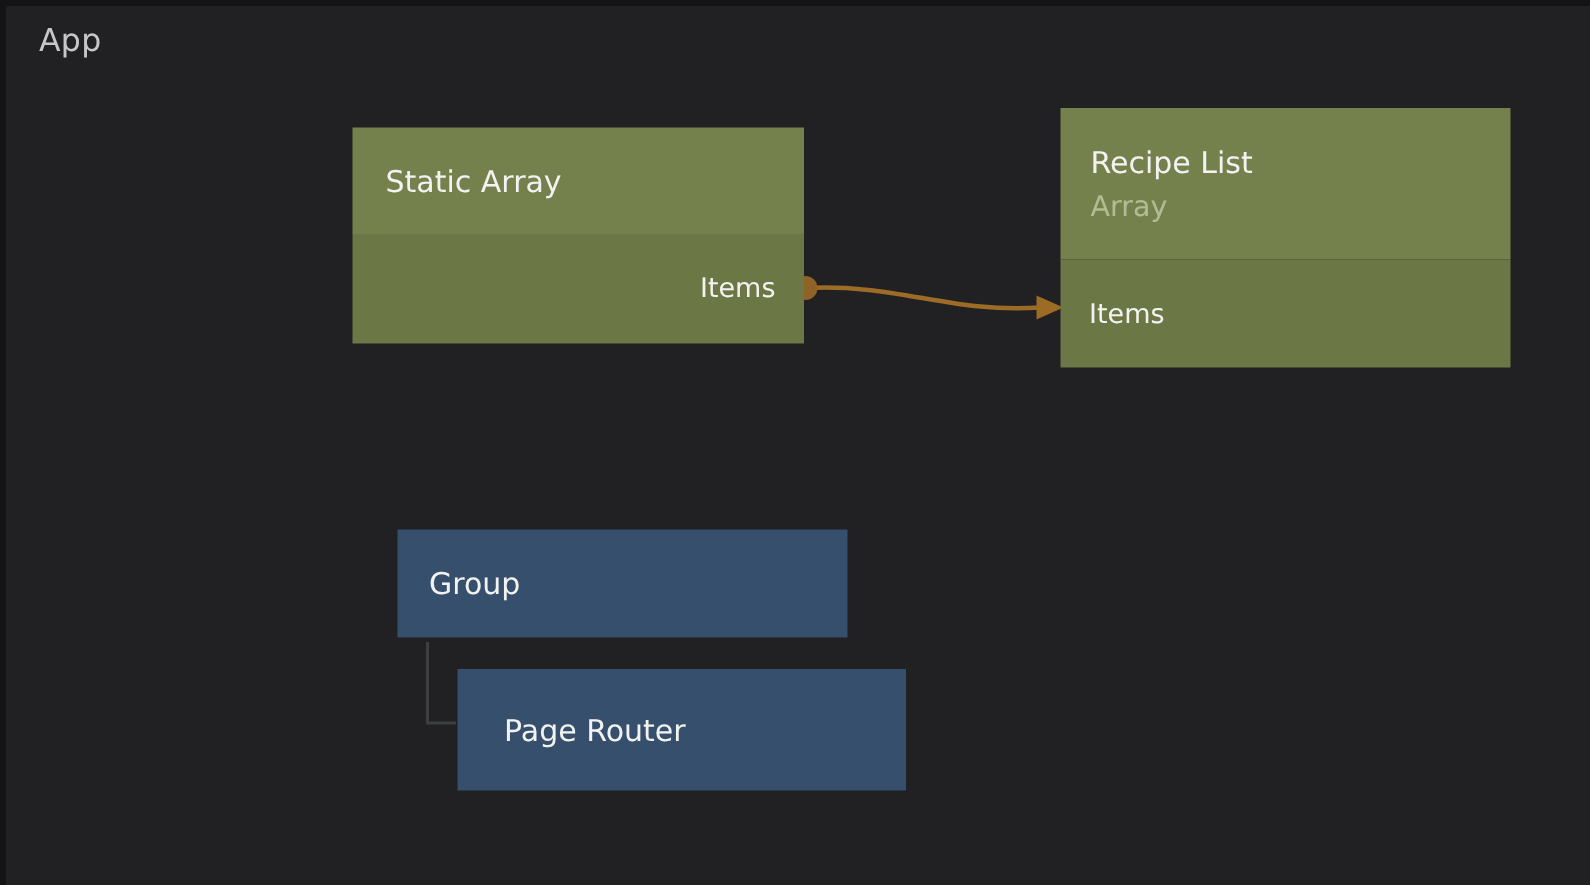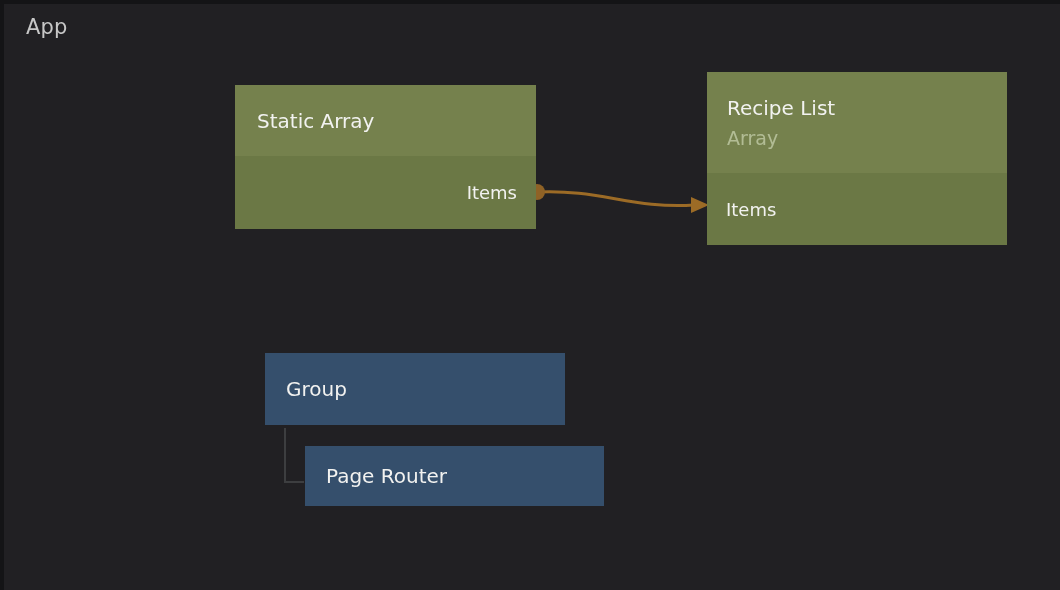--- a/index.html
+++ b/index.html
@@ -47,21 +47,21 @@
     font-size:19px; color:rgba(228,236,208,0.55);
   }
   #node-recipe-list .node-body {
     height:72px; display:flex; align-items:center;
     padding-left:19px; font-size:18px;
   }
 
   
   .node-blue { background:#354F6C; display:flex; align-items:center; font-size:20px; }
   #node-group       { left:265px; top:353px; width:300px; height:72px; padding-left:21px; }
-  #node-page-router { left:305px; top:446px; width:299px; height:60px; padding-left:21px; }
+  #node-page-router { left:305px; top:446px; width:299px; height:81px; padding-left:31px; }
 </style>
 </head>
 <body>
 
 <div class="canvas">
   <div class="edge-strip-top"></div>
   <div class="edge-strip-left"></div>
 
   <div class="app-label">App</div>
 

